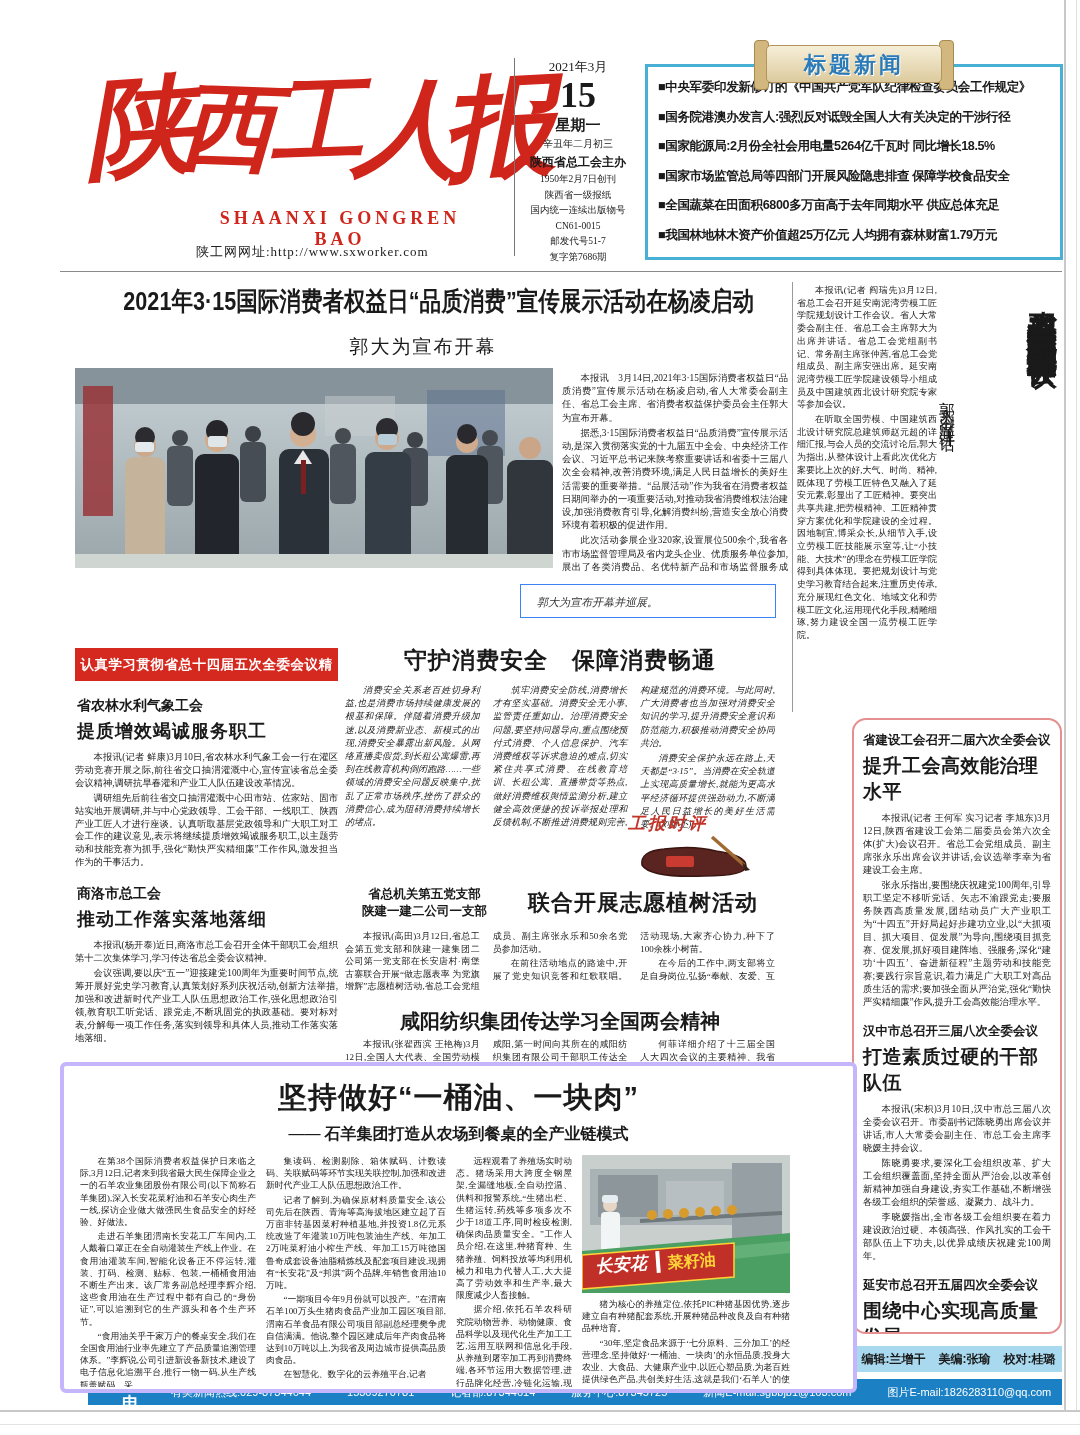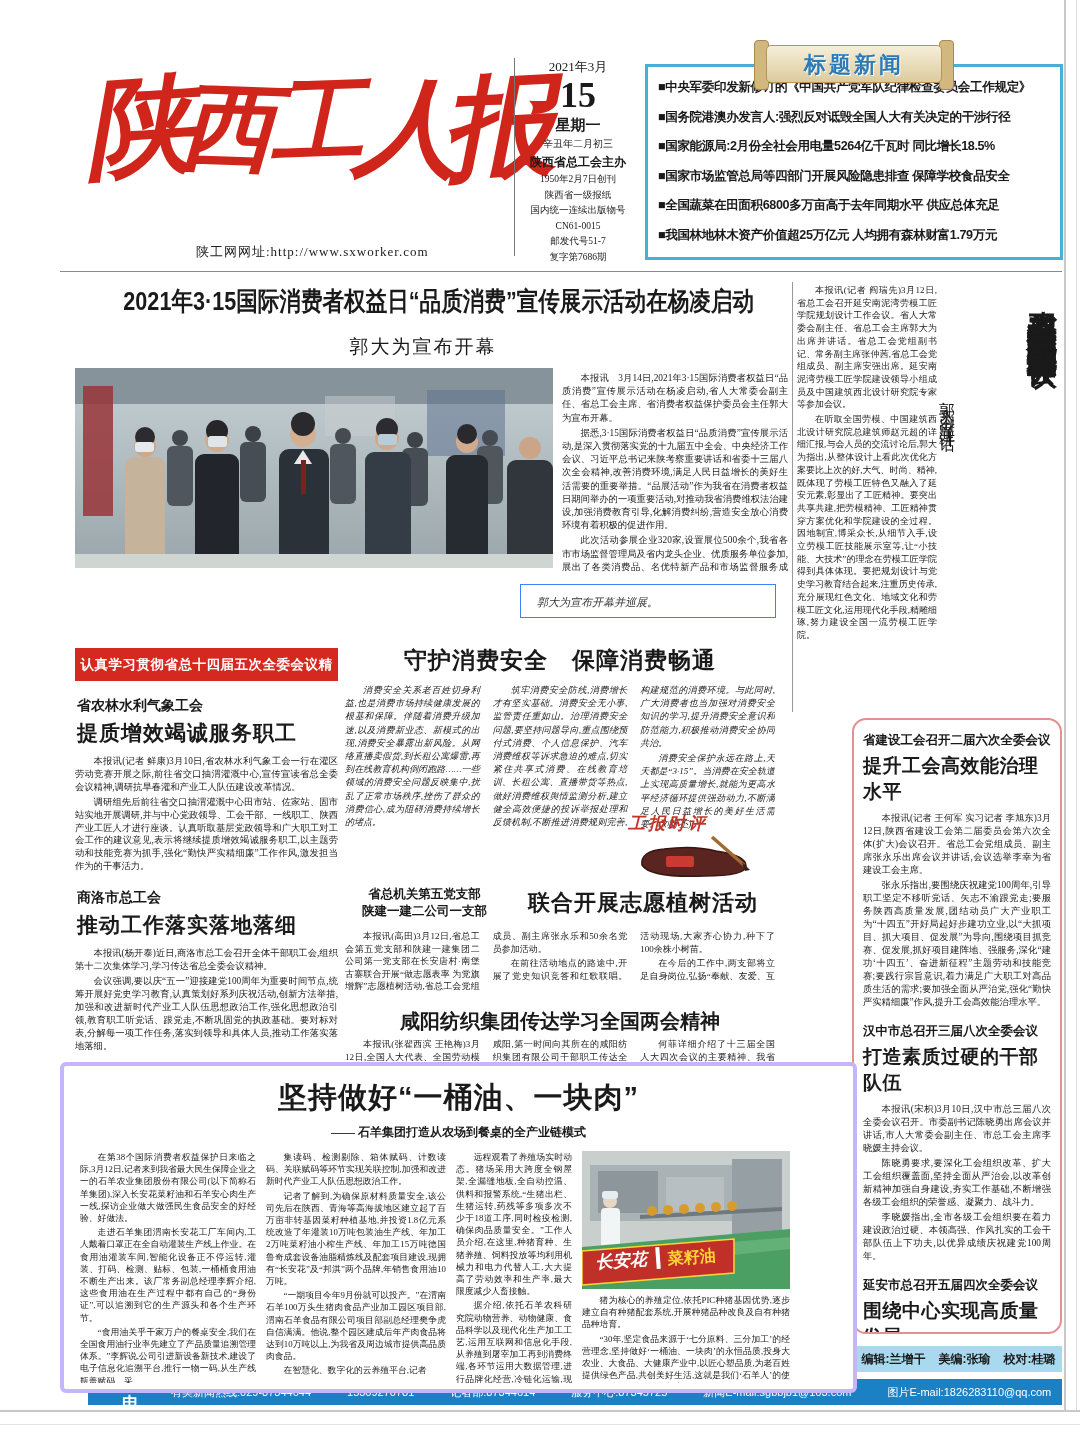--- a/index.html
+++ b/index.html
@@ -60,21 +60,21 @@
   #rs-sub{left:936px;top:388px;height:260px;writing-mode:vertical-rl;font-size:16px;letter-spacing:5px;
      font-family:"Liberation Sans",sans-serif;}
   #rs-head{left:972px;top:286px;width:92px;height:430px;writing-mode:vertical-rl;
      font-size:30px;font-weight:bold;line-height:44px;letter-spacing:2px;
      font-family:"Liberation Sans",sans-serif;}
   
   #leftcol{left:75px;top:648px;width:263px;height:414px;overflow:hidden;}
   #leftcol .banner{background:#d5281e;color:#fff;font-weight:bold;font-size:13.5px;text-align:center;
      line-height:33px;height:33px;letter-spacing:.5px;font-family:"Liberation Sans",sans-serif;}
   #leftcol .kick{font-size:14px;font-weight:bold;margin:16px 0 4px 2px;font-family:"Liberation Sans",sans-serif;}
-  #leftcol .hl{font-size:21px;font-weight:bold;margin:0 0 8px 2px;letter-spacing:1px;font-family:Liberation Mono, monospace;}
+  #leftcol .hl{font-size:18px;font-weight:bold;margin:0 0 8px 2px;letter-spacing:1px;font-family:Liberation Mono, monospace;}
   #leftcol p{font-size:9.3px;line-height:12.9px;}
   
   #cons-h{left:345px;top:645px;width:430px;text-align:center;font-size:23px;font-weight:bold;letter-spacing:1px;}
   #cons-body{left:345px;top:684px;width:430px;height:196px;overflow:hidden;column-count:3;column-gap:13px;
      font-size:9px;line-height:13.2px;font-style:italic;}
   #stamp{left:628px;top:812px;width:150px;height:68px;}
   #stamp .t{color:#c23328;font-weight:bold;font-style:italic;font-size:17px;letter-spacing:3px;}
   #tree-head{left:345px;top:886px;width:430px;display:flex;justify-content:center;align-items:center;gap:14px;}
   #tree-head .k{font-size:12.5px;font-weight:bold;line-height:17px;text-align:center;font-family:"Liberation Sans",sans-serif;}
   #tree-head .h{font-size:22px;font-weight:bold;letter-spacing:1px;font-family:"Liberation Sans",sans-serif;margin-left:27px;}
@@ -83,21 +83,21 @@
   #tex-h{left:345px;top:1008px;width:430px;text-align:center;font-size:20px;font-weight:bold;
      font-family:"Liberation Sans",sans-serif;}
   #tex-body{left:345px;top:1038px;width:430px;height:58px;overflow:hidden;column-count:3;column-gap:13px;
      font-size:9px;line-height:12.6px;}
   .lede{font-weight:bold;}
   
   #hibox{left:60px;top:1062px;width:797px;height:331px;border:4px solid #c4b5fd;border-radius:6px;
      box-sizing:border-box;background:#fff;padding:10px 16px 6px 16px;z-index:4;}
   #hibox .h1{text-align:center;font-size:29px;font-weight:900;letter-spacing:1px;
      font-family:"Liberation Sans",sans-serif;margin:2px 0 6px 0;}
-  #hibox .h2{text-align:center;font-size:12px;font-weight:bold;margin-bottom:10px;}
+  #hibox .h2{text-align:center;font-size:16px;font-weight:bold;margin-bottom:10px;}
   #hibox .cols{display:flex;gap:10px;}
   #hibox .cols p{font-size:8.8px;line-height:12.2px;}
   #hibox .c1{width:176px;height:232px;overflow:hidden;}
   #hibox .c2{width:180px;height:232px;overflow:hidden;}
   #hibox .c3{width:116px;height:232px;overflow:hidden;}
   #hibox .c4{width:208px;height:232px;overflow:hidden;}
   #factory{width:208px;height:138px;margin-bottom:5px;}
   
   #rbox{left:852px;top:718px;width:210px;height:616px;border:2px solid #e58f8f;border-radius:14px;
      box-sizing:border-box;padding:12px 9px;overflow:hidden;}
@@ -118,20 +118,21 @@
   .edge{background:#c8c8c8;}
 </style>
 </head>
 <body>
 
 <div id="page">
 
   <div class="abs" id="mast-title">
     <span class="c0">陕</span><span class="c1">西</span><span class="c2">工</span><span class="c3">人</span><span class="c4">报</span>
   </div>
+  <div class="abs" id="mast-pinyin">SHAANXI GONGREN BAO</div>
   <div class="abs" id="mast-site">陕工网网址:http://www.sxworker.com</div>
 
   <div class="abs" id="date-sep"></div>
   <div class="abs" id="datebox">
     <div class="ym">2021年3月</div>
     <div class="day">15</div>
     <div class="wd">星期一</div>
     <div class="lunar">辛丑年二月初三</div>
     <div class="org">陕西省总工会主办</div>
     <div class="sm">1950年2月7日创刊</div>

